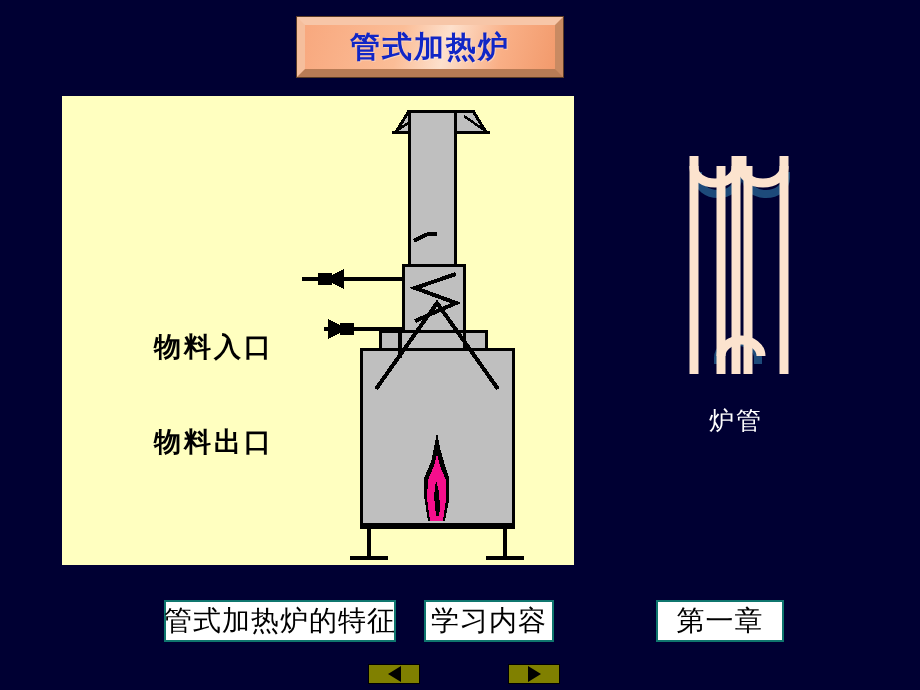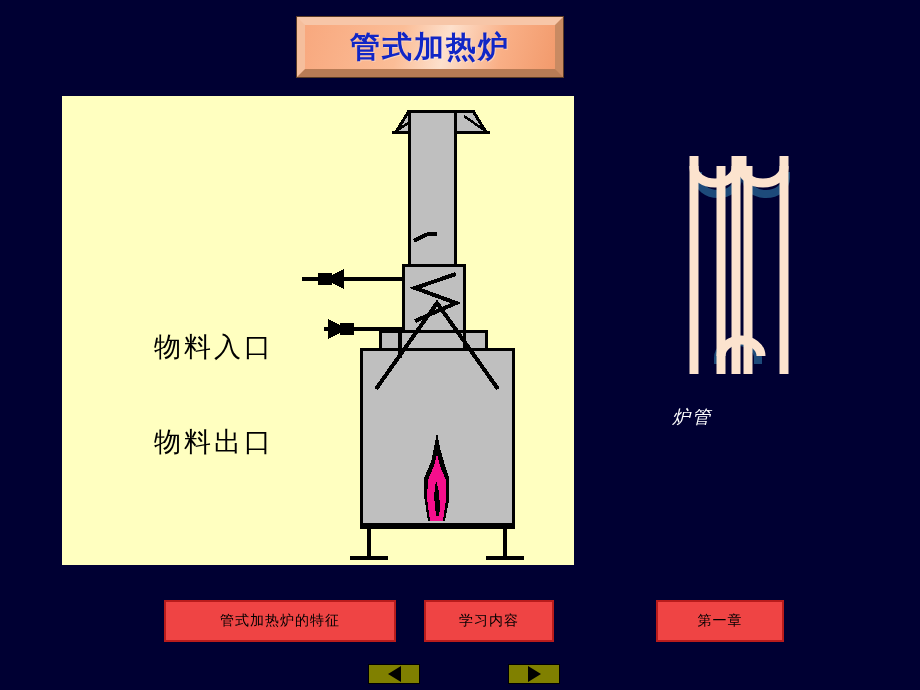--- a/index.html
+++ b/index.html
@@ -62,21 +62,21 @@
     top: 96px;
     width: 512px;
     height: 469px;
     background: #FFFFC0;
   }
 
   .lbl {
     position: absolute;
     color: #000000;
     font-family: "DejaVu Sans", "Liberation Sans", sans-serif;
-    font-weight: normal;
+    font-weight: bold;
     font-size: 27px;
     letter-spacing: 3px;
     white-space: nowrap;
     line-height: 1;
   }
   #label-inlet  { left: 92px;  top: 237px; }
   #label-outlet { left: 92px;  top: 332px; }
 
   
   #furnace-svg {
@@ -93,38 +93,37 @@
     top: 142px;
     width: 128px;
     height: 252px;
   }
   #tube-svg { width: 128px; height: 252px; display: block; }
   #tube-caption {
     position: absolute;
     left: 672px;
     top: 408px;
     width: 128px;
-    text-align: left;
+    text-align: center;
     color: #FFFFFF;
     font-family: "DejaVu Sans", "Liberation Sans", sans-serif;
-    font-size: 18px;
+    font-size: 25px;
     letter-spacing: 2px;
     line-height: 1;
     white-space: nowrap;
-    font-style: italic;
   }
 
   
   .navbtn {
     position: absolute;
-    background: #ef4444;
-    border: 2px solid #b91c1c;
+    background: #ffffff;
+    border: 2px solid #0f766e;
     color: #000000;
     font-family: "DejaVu Sans", "Liberation Sans", sans-serif;
-    font-size: 14px;
+    font-size: 28px;
     letter-spacing: 1px;
     display: flex;
     align-items: center;
     justify-content: center;
     box-sizing: border-box;
     white-space: nowrap;
     cursor: pointer;
   }
   #btn-features { left: 164px; top: 600px; width: 232px; height: 42px; }
   #btn-contents { left: 424px; top: 600px; width: 130px; height: 42px; }

